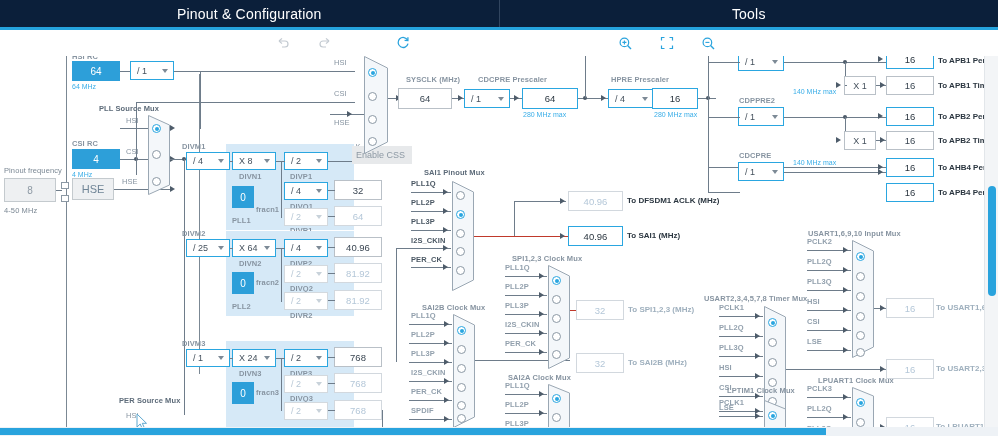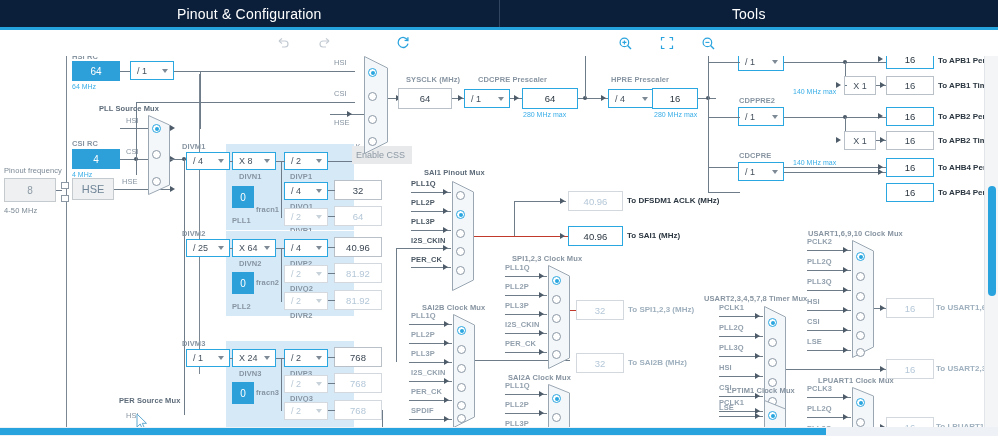--- a/index.html
+++ b/index.html
@@ -584,21 +584,21 @@
       <div class="radio" style="left:4px;top:29px"></div>
     </div>
     <div class="lbl" style="left:505px;top:325px;color:#92a0ad">PLL1Q</div>
     <div class="hline" style="left:505px;top:338px;width:42px"></div>
     <div class="arw" style="left:539px;top:335px"></div>
     <div class="lbl" style="left:505px;top:344px;color:#92a0ad">PLL2P</div>
     <div class="hline" style="left:505px;top:357px;width:42px"></div>
     <div class="arw" style="left:539px;top:354px"></div>
     <div class="lbl" style="left:505px;top:363px;color:#92a0ad">PLL3P</div>
 
-    <div class="lbl" style="left:808px;top:173px;color:#8794a1">USART1,6,9,10 Clock Mux</div>
+    <div class="lbl" style="left:808px;top:173px;color:#8794a1">USART1,6,9,10 Input Mux</div>
     <div class="mux" style="left:852px;top:184px;width:22px;height:118px">
       <svg width="22" height="118">
           <polygon points="0.5,0.5 21.5,11 21.5,107 0.5,117.5" fill="#f4f7fa" stroke="#9aa7b3" stroke-width="1"></polygon>
         </svg>
       <div class="radio on" style="left:4px;top:12px"></div>
       <div class="radio" style="left:4px;top:32px"></div>
       <div class="radio" style="left:4px;top:52px"></div>
       <div class="radio" style="left:4px;top:72px"></div>
       <div class="radio" style="left:4px;top:91px"></div>
       <div class="radio" style="left:4px;top:108px"></div>

